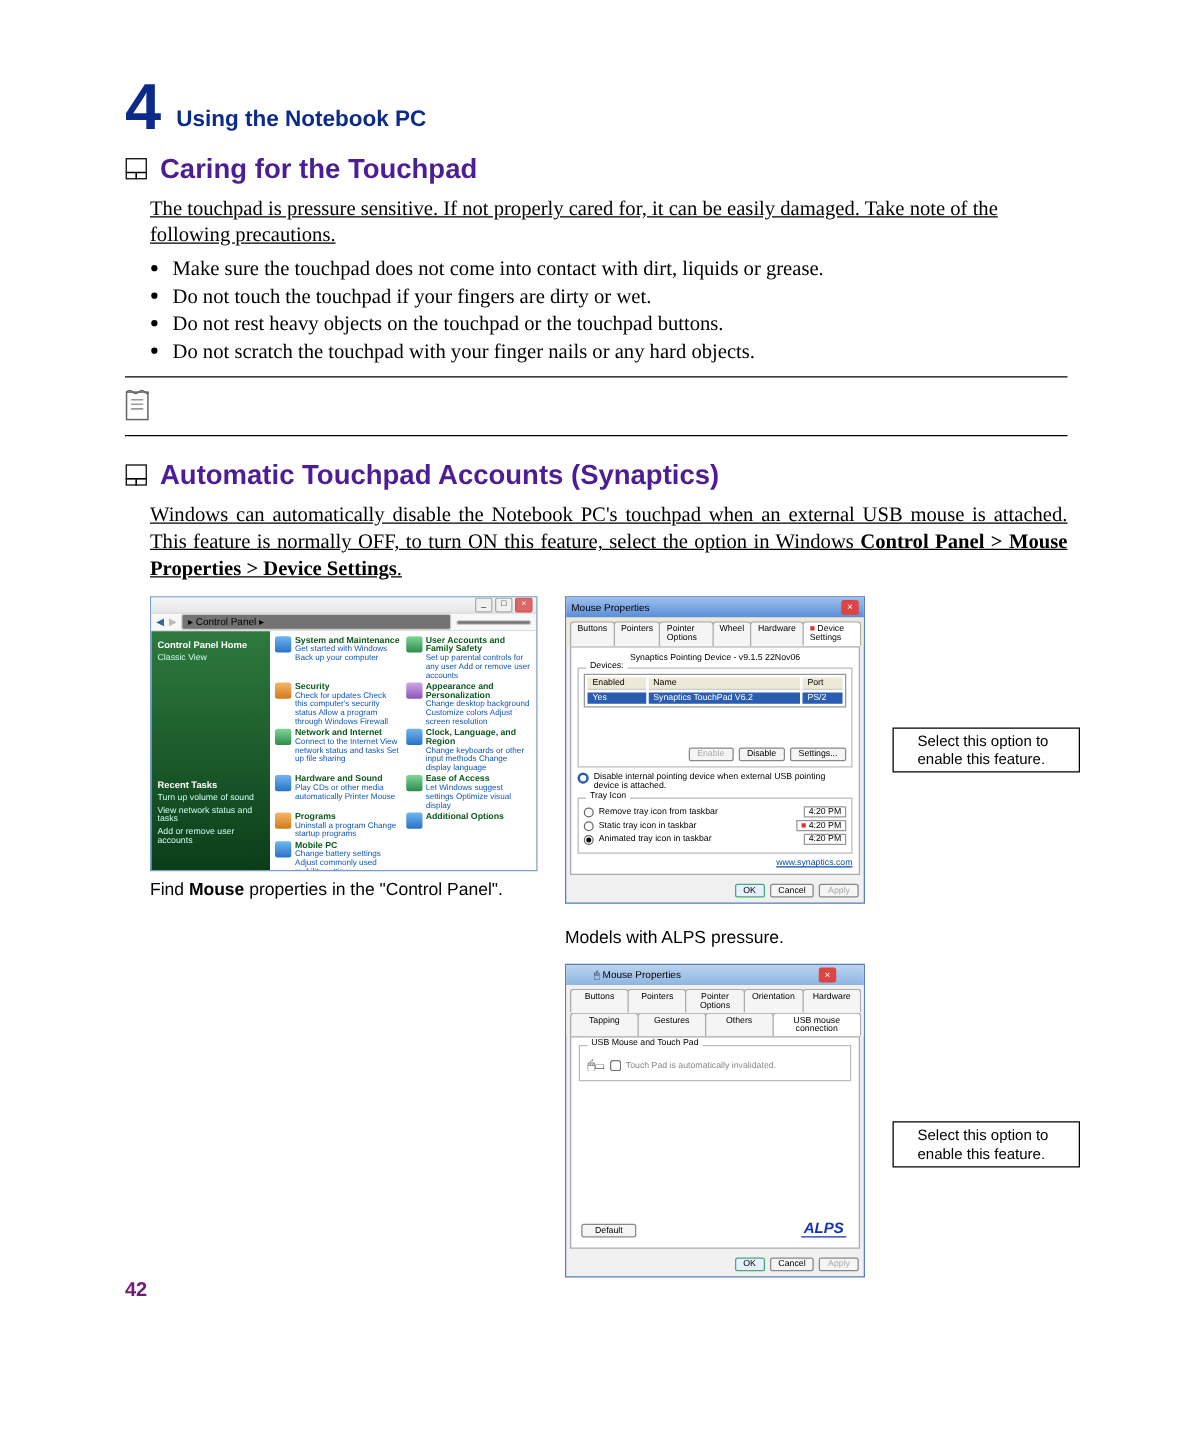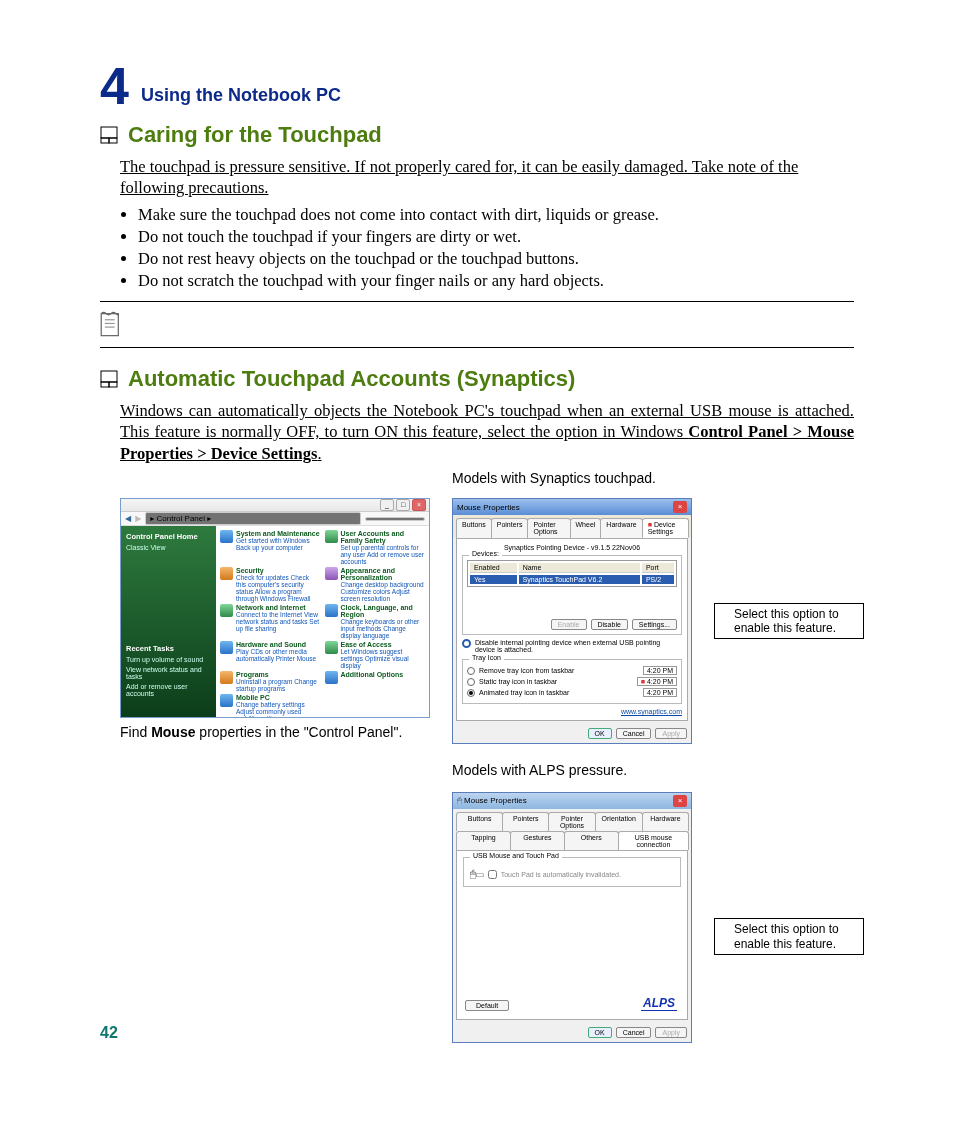--- a/index.html
+++ b/index.html
@@ -40,21 +40,21 @@
   .section-head {
     display: flex;
     align-items: center;
     gap: 10px;
     margin-top: 10px;
   }
   .section-head h2 {
     margin: 0;
     font-size: 22px;
     font-weight: bold;
-    color: #4d7c0f;
+    color: #4c1d95;
   }
   .mini-icon {
     width: 18px;
     height: 18px;
     flex-shrink: 0;
   }
   .mini-icon svg { display: block; }
   .body-text {
     font-family: "Times New Roman", Times, serif;
     font-size: 16.5px;
@@ -117,21 +117,21 @@
     font-size: 14px;
     margin-top: 6px;
     margin-bottom: 4px;
   }
   .page-num {
     position: absolute;
     left: 100px;
     bottom: 106px;
     font-size: 16px;
     font-weight: bold;
-    color: #0f766e;
+    color: #701a75;
   }
   
   .cp-window {
     width: 310px;
     height: 220px;
     border: 1px solid #7a9ecb;
     background: #fff;
     font-size: 8px;
     overflow: hidden;
     display: flex;
@@ -269,21 +269,21 @@
   .mp-time{ border:1px solid #999;padding:0 3px;background:#fff;}
   .mp-link{ color:#0b4aa8; text-decoration:underline; font-size:7px; display:block; text-align:right; margin-top:3px;}
   .mp-footer{ display:flex; gap:4px; justify-content:flex-end; padding:4px;}
   
   .alps-window{
     width:240px;
     border:1px solid #5a7dbb;
     background:#f0f0f0;
     font-size:8px;
   }
-  .alps-title{ height:16px; background:linear-gradient(#bcd4ef,#8db6e0); color:#000; font-size:8px; display:flex; align-items:center; padding:0 4px; justify-content:space-between;}
+  .alps-title{ height:16px; background:linear-gradient(#bcd4ef,#8db6e0); color:#000; font-size:8px; display:flex; align-items:center; padding:0 22px; justify-content:space-between;}
   .alps-tabs{
     padding:3px 3px 0 3px;
     background:#f0f0f0;
     font-size:7px;
   }
   .alps-tabrow{display:flex;}
   .alps-tab{
     border:1px solid #aaa;
     border-bottom:none;
     padding:2px 6px;
@@ -383,24 +383,23 @@
     <span class="mini-icon">
       <svg viewBox="0 0 18 18">
           <rect x="1" y="1" width="16" height="11" fill="none" stroke="#000"></rect>
           <rect x="1" y="12" width="8" height="5" fill="none" stroke="#000"></rect>
           <rect x="9" y="12" width="8" height="5" fill="none" stroke="#000"></rect>
         </svg>
     </span>
     <h2>Automatic Touchpad Accounts (Synaptics)</h2>
   </div>
   <p class="body-text justify">
-    <span>Windows can automatically objects the Notebook PC's touchpad when an external USB mouse is attached. This feature is normally OFF, to turn ON this feature, select the option in Windows </span><b>Control Panel &gt; Mouse Properties &gt; Device Settings</b><span>.</span>
+    <span>Windows can automatically disable the Notebook PC's touchpad when an external USB mouse is attached. This feature is normally OFF, to turn ON this feature, select the option in Windows </span><b>Control Panel &gt; Mouse Properties &gt; Device Settings</b><span>.</span>
   </p>
 
-  <div class="caption" style="margin-left:352px;">Models with Synaptics touchpad.</div>
   <div class="figure-row">
 
     <div>
       <div class="cp-window">
         <div class="cp-titlebar">
           <span class="win-btn">_</span>
           <span class="win-btn">□</span>
           <span class="win-btn close">×</span>
         </div>
         <div class="cp-addr">

